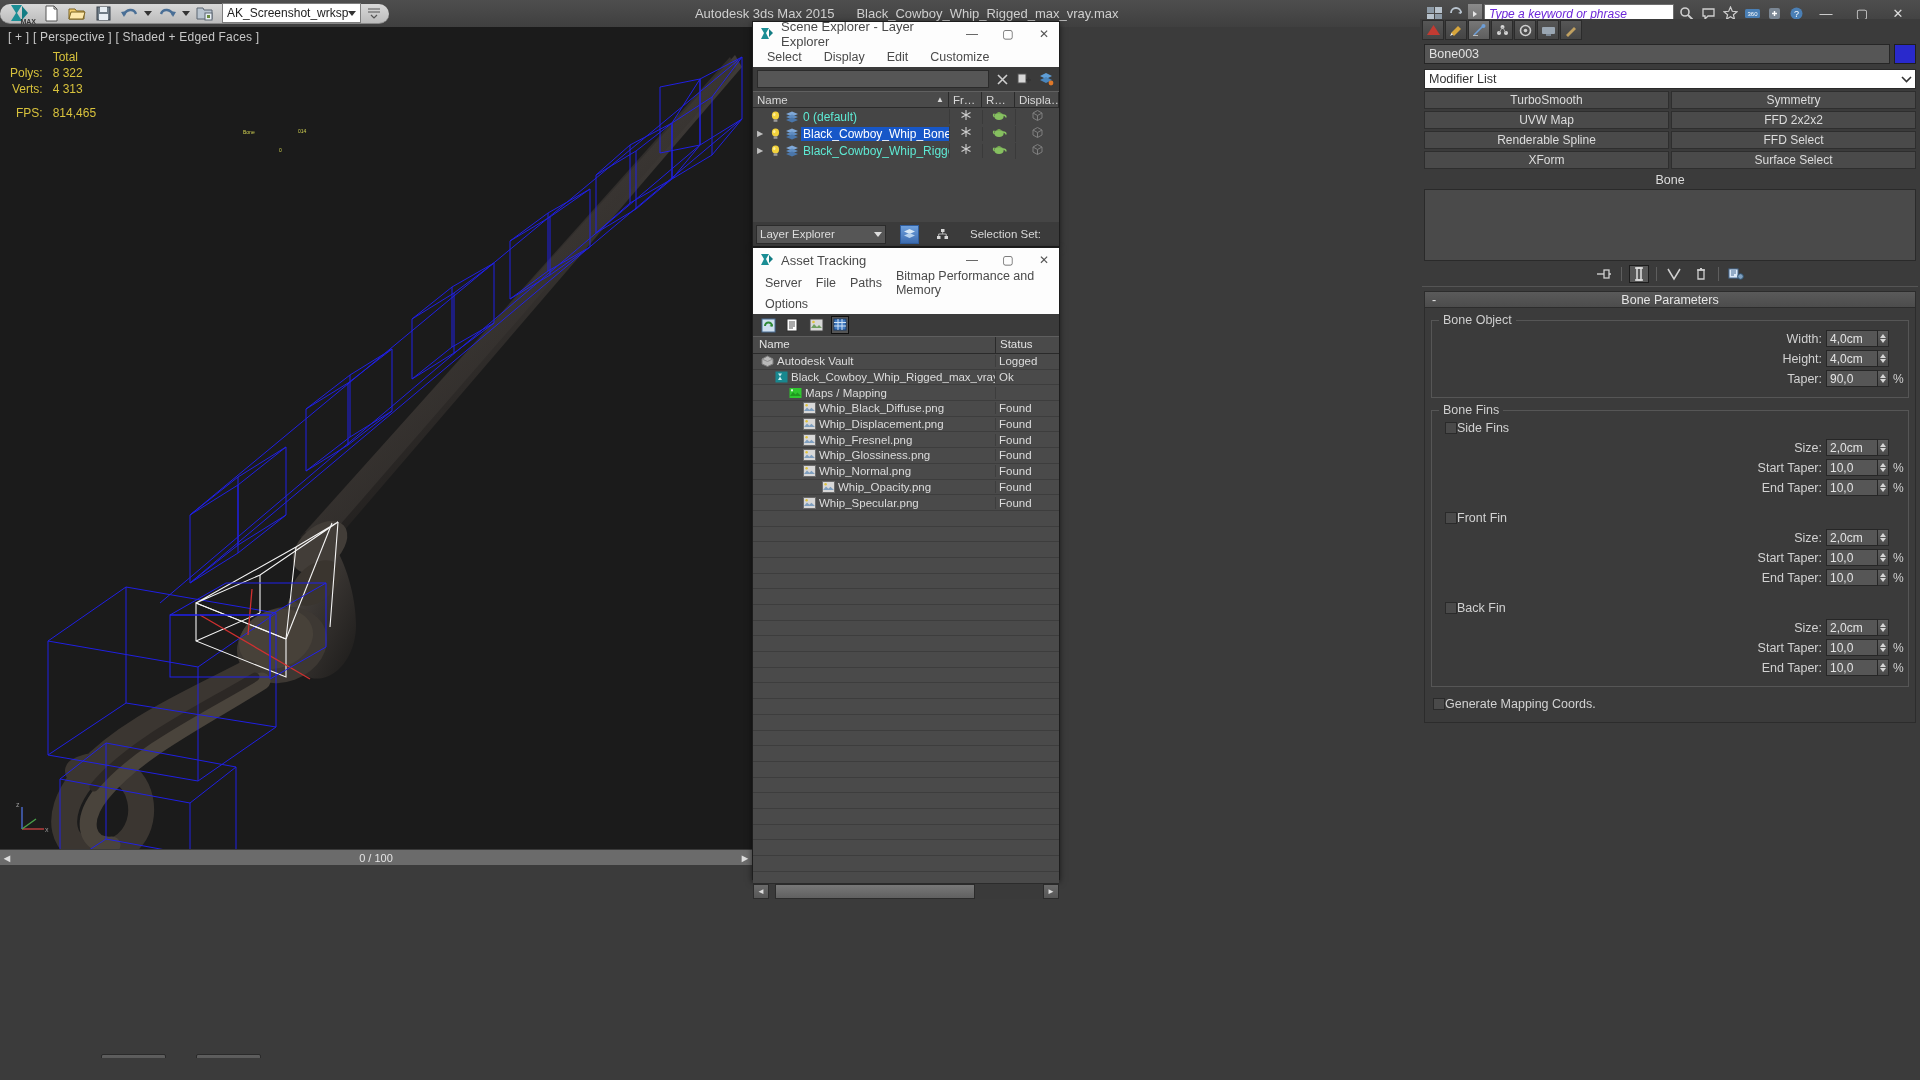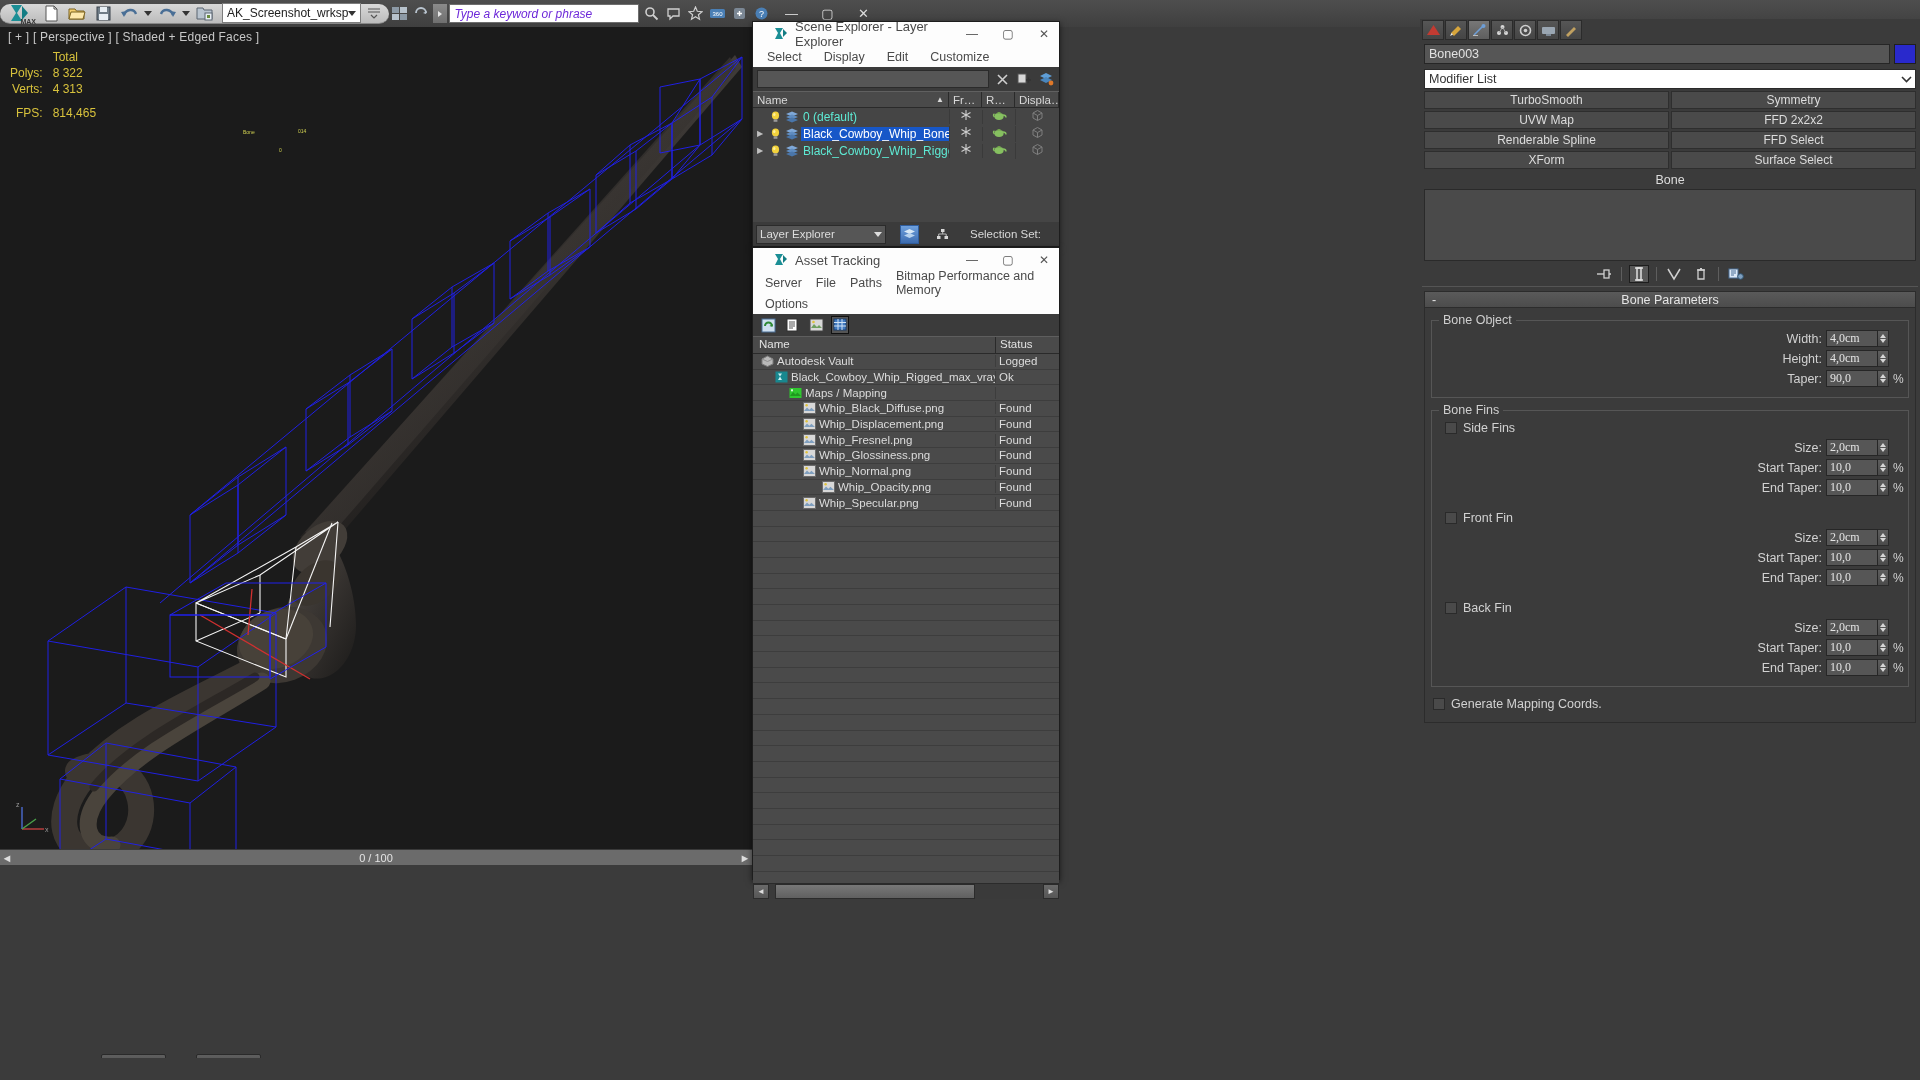--- a/index.html
+++ b/index.html
@@ -89,21 +89,21 @@
     display:flex; align-items:center; font-size:11px; color:#e4e4e4;
   }
   .vp-timebar .arrow { width:14px;text-align:center;cursor:pointer; color:#ddd; }
   .vp-timebar .frm { flex:1; text-align:center; }
 
   
   .win { position:absolute; background:#3b3b3b; border:1px solid #1d1d1d;
          box-shadow: 0 2px 6px rgba(0,0,0,.55); }
   .win-title {
     height:24px; background:#fdfdfd; display:flex; align-items:center;
-    font-size:13px; color:#4a4a4a; padding-left:20px; gap:6px;
+    font-size:13px; color:#4a4a4a; padding-left:6px; gap:6px;
   }
   .win-title .tt { flex:1; }
   .win-ctrl { width:30px;height:24px;display:flex;align-items:center;justify-content:center;color:#555;font-size:12px;cursor:pointer; }
   .menubar { height:21px; background:#fdfdfd; display:flex; align-items:center; font-size:12.5px; color:#4a4a4a; padding-left:14px; gap:22px; }
   .menubar span { cursor:pointer; }
 
   .tinyicon { width:16px;height:16px;display:inline-block;vertical-align:middle; }
 
   
   #sceneExplorer { left:752px; top:21px; width:308px; height:226px; }
@@ -210,30 +210,30 @@
   .roll-hdr { margin:4px 4px 0 4px; height:17px; background:linear-gradient(#5a5a5a,#4c4c4c);
               border:1px solid #2c2c2c; display:flex; align-items:center; font-size:12.5px; color:#e6e6e6; }
   .roll-hdr .mn { width:18px; text-align:center; }
   .roll-hdr .tt { flex:1; text-align:center; padding-right:18px; }
   .roll-body { margin:0 4px; background:#3b3b3b; border:1px solid #2c2c2c; border-top:none; padding:5px 6px 7px 6px; }
   .grp { border:1px solid #565656; margin-top:7px; padding:6px 5px 7px 5px; position:relative; }
   .grp > .gl { position:absolute; top:-8px; left:7px; background:#3b3b3b; padding:0 4px;
                font-size:12.5px; color:#cfcfcf; }
   .frow { display:flex; align-items:center; margin:3px 0; gap:4px; }
   .frow .lab { flex:1; text-align:right; font-size:12.5px; color:#d2d2d2; }
-  .spin-wrap { display:flex; align-items:flex-end;font-family:Liberation Serif, serif; }
+  .spin-wrap { display:flex; align-items:flex-end; }
   .spin-in { width:52px;height:17px;background:#565656;border:1px solid #262626;color:#e4e4e4;
              font-size:12px; padding:0 3px; display:flex; align-items:center; }
   .spin-arr { width:11px;height:17px;background:linear-gradient(#5e5e5e,#4a4a4a);border:1px solid #2a2a2a;border-left:none;
               display:flex;flex-direction:column;align-items:center;justify-content:center;cursor:pointer; }
   .spin-arr .u,.spin-arr .d { width:0;height:0;border-left:3px solid transparent;border-right:3px solid transparent; }
   .spin-arr .u { border-bottom:4px solid #d6d6d6; margin-bottom:1px; }
   .spin-arr .d { border-top:4px solid #d6d6d6; }
   .pct { font-size:12px; color:#d2d2d2; width:10px; }
-  .cbrow { display:flex; align-items:center; gap:6px; margin:4px 0 4px 8px; }
+  .cbrow { display:flex; align-items:center; margin:4px 0 4px 8px; }
   .cbox { width:12px;height:12px;background:#4a4a4a;border:1px solid #2a2a2a; }
   .cbl { font-size:12.5px; color:#d2d2d2; }
 
   
   .statusbar { position:absolute; left:0; bottom:0; width:1920px; height:22px; background:#3b3b3b; }
 </style>
 </head>
 <body>
 
 <div id="root">
@@ -296,20 +296,24 @@
         <span class="caret"></span>
       </div>
       <div class="qat-btn">
         <svg width="14" height="12" viewBox="0 0 14 12">
             <path d="M1 2 h12 M1 5 h12" stroke="#555" stroke-width="1.2"></path>
             <path d="M4 8 l3 3 l3 -3" fill="none" stroke="#555" stroke-width="1.2"></path>
           </svg>
       </div>
     </div>
 
+    <div class="title-center">
+      <span>Autodesk 3ds Max  2015</span>
+      <span>Black_Cowboy_Whip_Rigged_max_vray.max</span>
+    </div>
 
     <div class="ribbon-right">
       <div class="ico-btn">
         <svg width="17" height="15" viewBox="0 0 17 15">
             <rect x="1" y="1" width="7" height="6" fill="#8d9aa6"></rect>
             <rect x="9" y="1" width="7" height="6" fill="#b7c2cc"></rect>
             <rect x="1" y="8" width="7" height="6" fill="#b7c2cc"></rect>
             <rect x="9" y="8" width="7" height="6" fill="#8d9aa6"></rect>
           </svg>
       </div>

